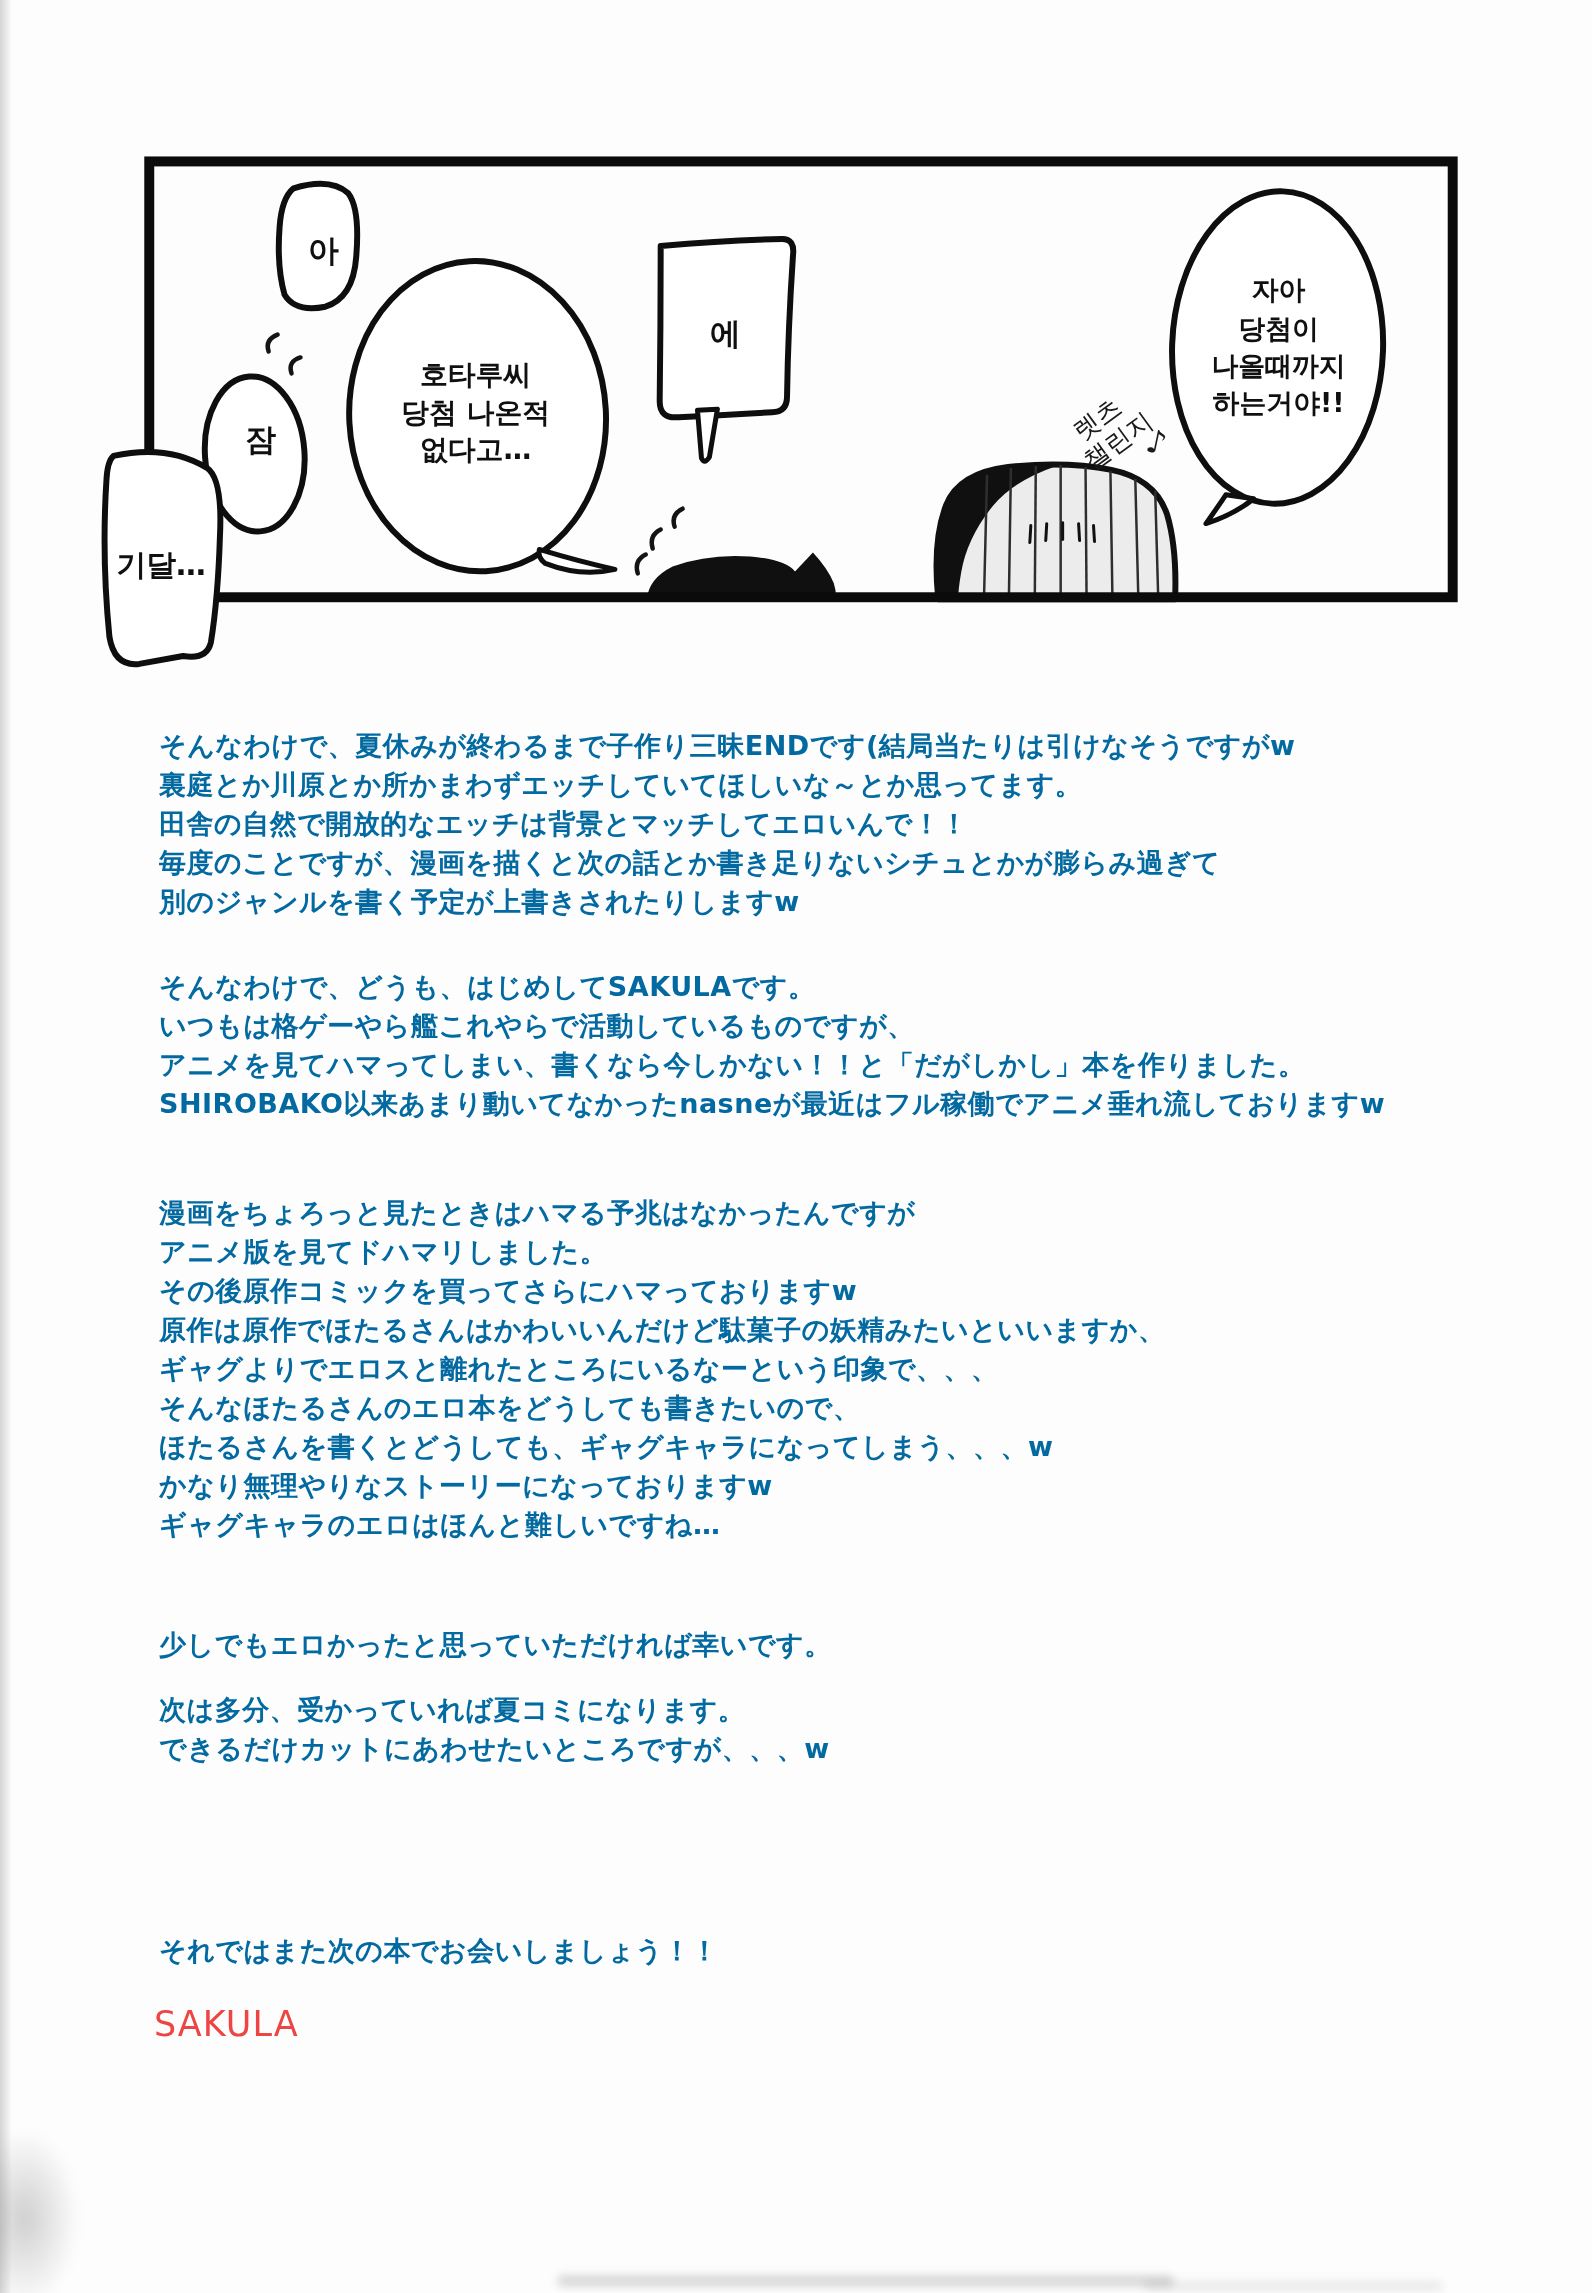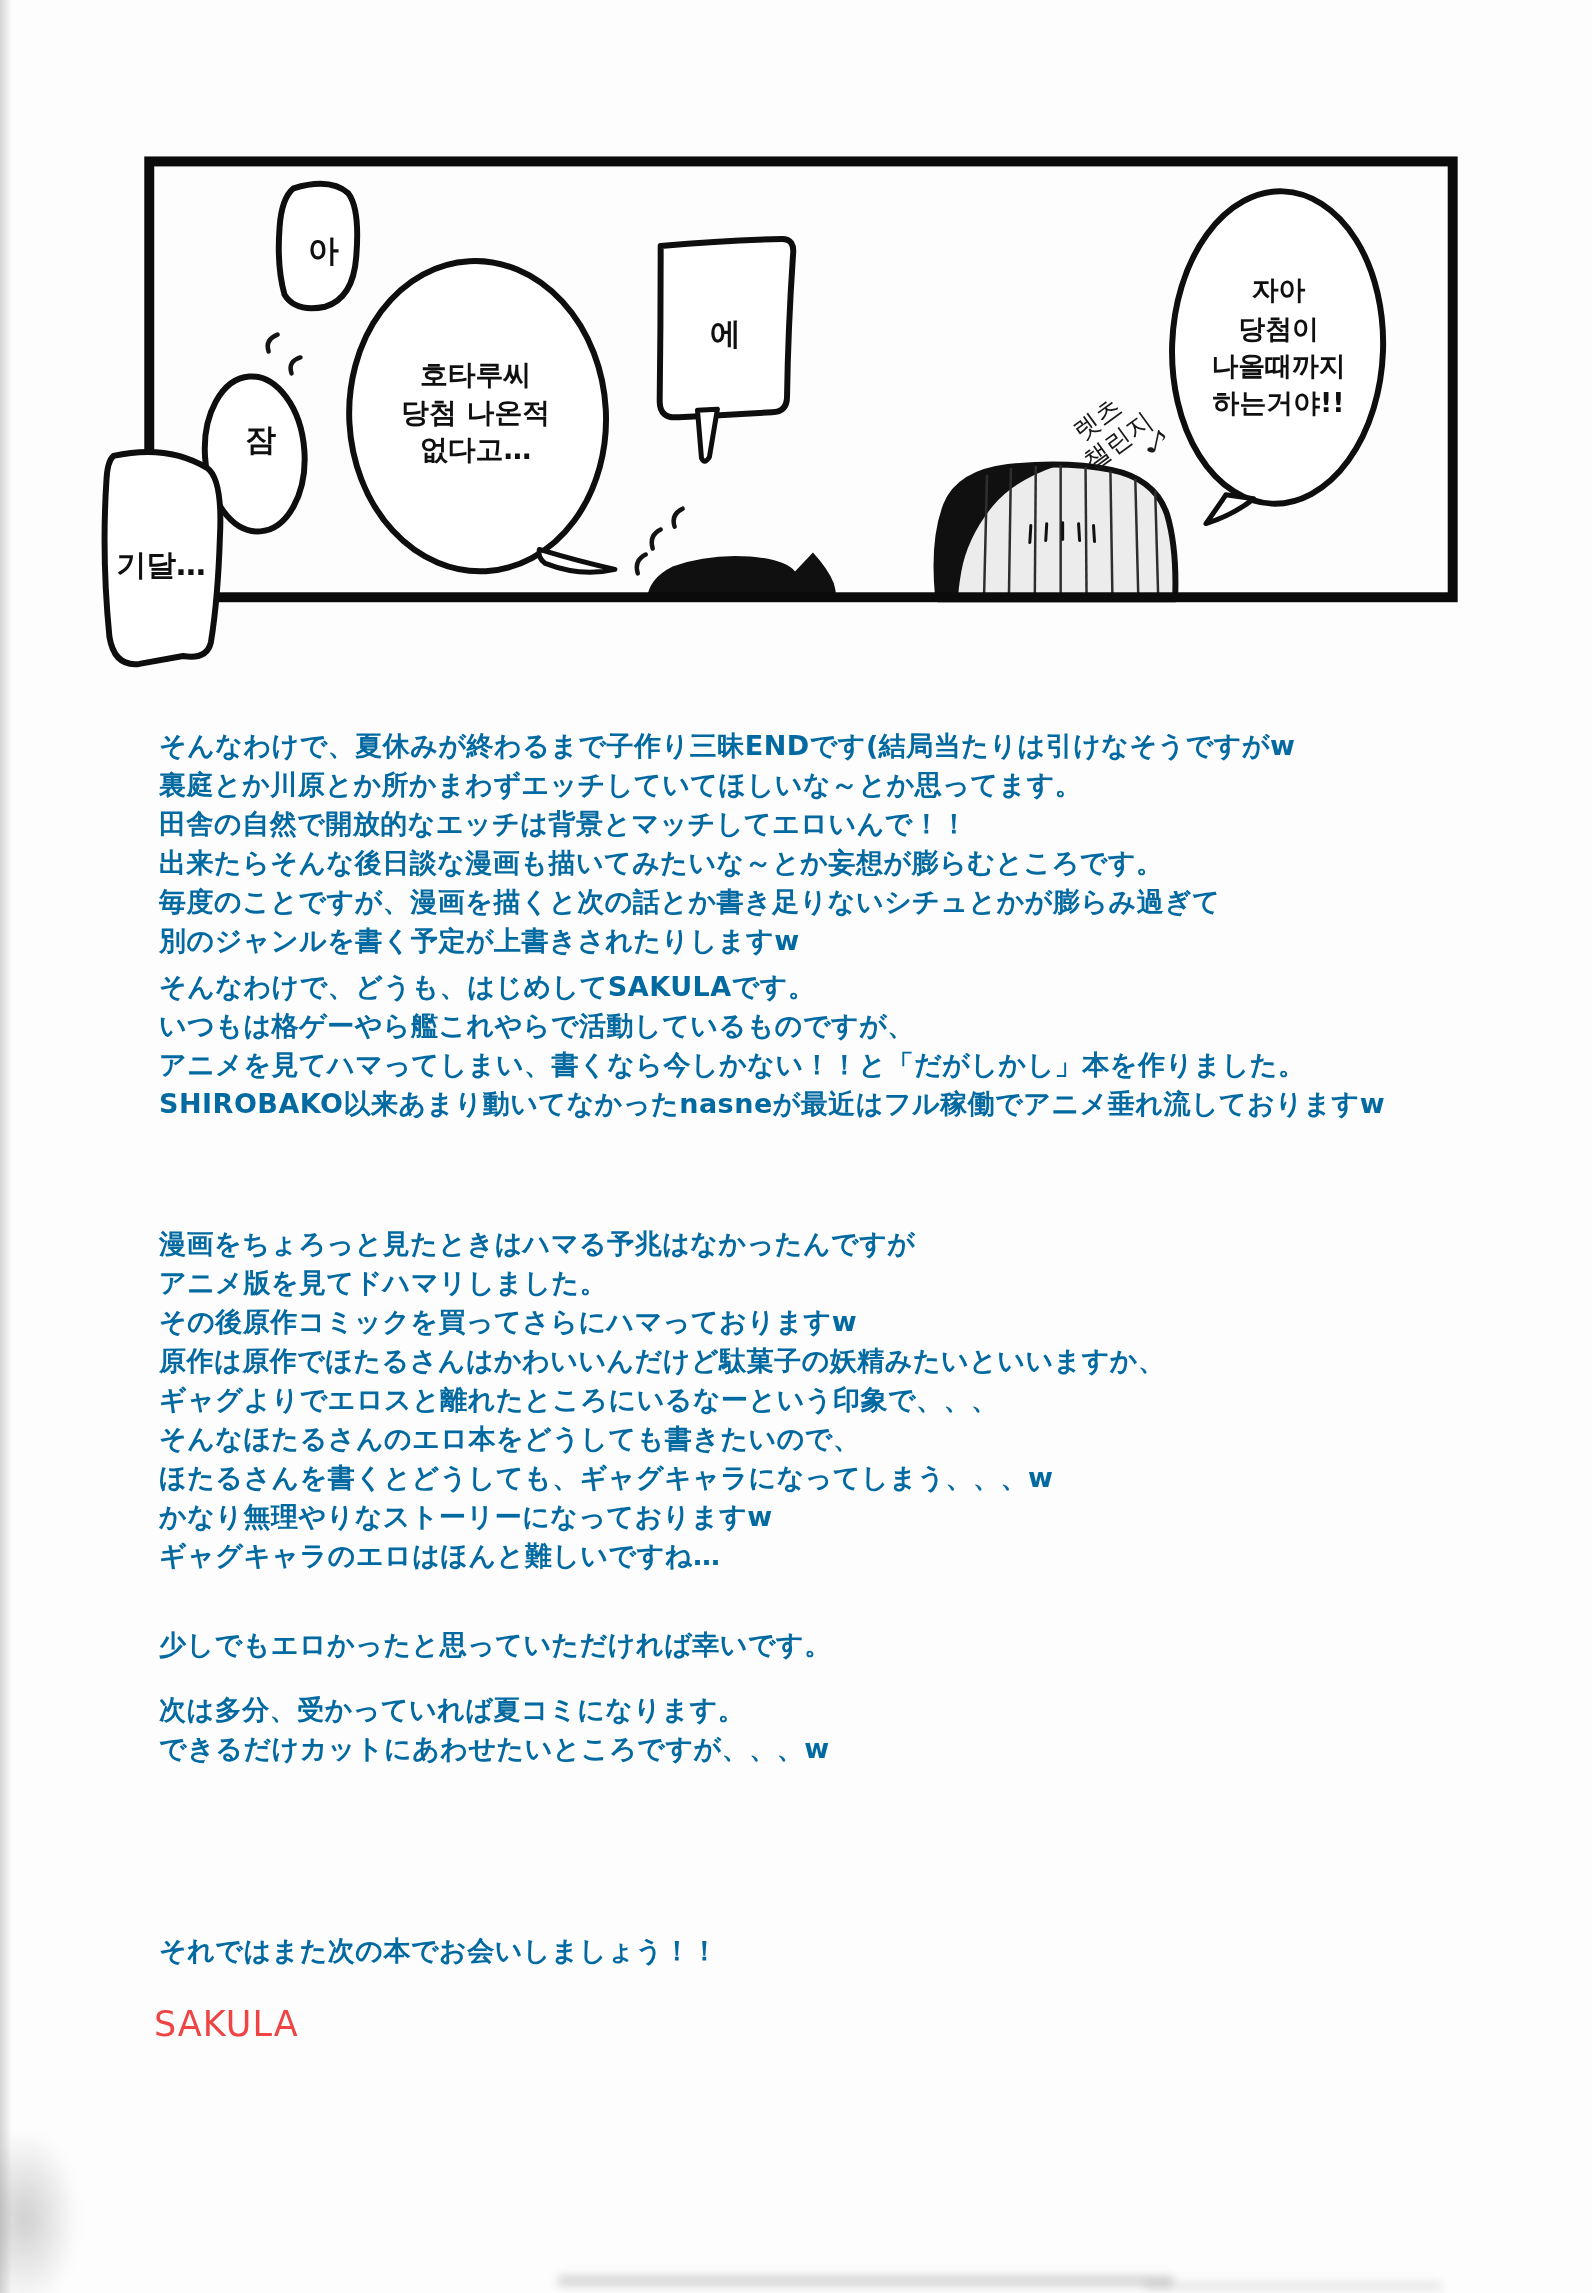--- a/index.html
+++ b/index.html
@@ -134,33 +134,32 @@
     </g>
     <text class="hand" x="1160" y="455" font-size="32" transform="rotate(12 1160 455)">♪</text>
   </svg>
 
   <div>
 
     <div class="para" style="top:726px">
       <div class="line">そんなわけで、夏休みが終わるまで子作り三昧ENDです(結局当たりは引けなそうですがw</div>
       <div class="line">裏庭とか川原とか所かまわずエッチしていてほしいな～とか思ってます。</div>
       <div class="line">田舎の自然で開放的なエッチは背景とマッチしてエロいんで！！</div>
-      <div class="line">出来たらそんな後日談な漫画も描いてみたいな～とか妄想が膨らむところです。</div>
       <div class="line">毎度のことですが、漫画を描くと次の話とか書き足りないシチュとかが膨らみ過ぎて</div>
       <div class="line">別のジャンルを書く予定が上書きされたりしますw</div>
     </div>
 
     <div class="para" style="top:967px">
       <div class="line">そんなわけで、どうも、はじめしてSAKULAです。</div>
       <div class="line">いつもは格ゲーやら艦これやらで活動しているものですが、</div>
       <div class="line">アニメを見てハマってしまい、書くなら今しかない！！と「だがしかし」本を作りました。</div>
       <div class="line">SHIROBAKO以来あまり動いてなかったnasneが最近はフル稼働でアニメ垂れ流しておりますw</div>
     </div>
 
-    <div class="para" style="top:1224px">
+    <div class="para" style="top:1193px">
       <div class="line">漫画をちょろっと見たときはハマる予兆はなかったんですが</div>
       <div class="line">アニメ版を見てドハマリしました。</div>
       <div class="line">その後原作コミックを買ってさらにハマっておりますw</div>
       <div class="line">原作は原作でほたるさんはかわいいんだけど駄菓子の妖精みたいといいますか、</div>
       <div class="line">ギャグよりでエロスと離れたところにいるなーという印象で、、、</div>
       <div class="line">そんなほたるさんのエロ本をどうしても書きたいので、</div>
       <div class="line">ほたるさんを書くとどうしても、ギャグキャラになってしまう、、、w</div>
       <div class="line">かなり無理やりなストーリーになっておりますw</div>
       <div class="line">ギャグキャラのエロはほんと難しいですね…</div>
     </div>

